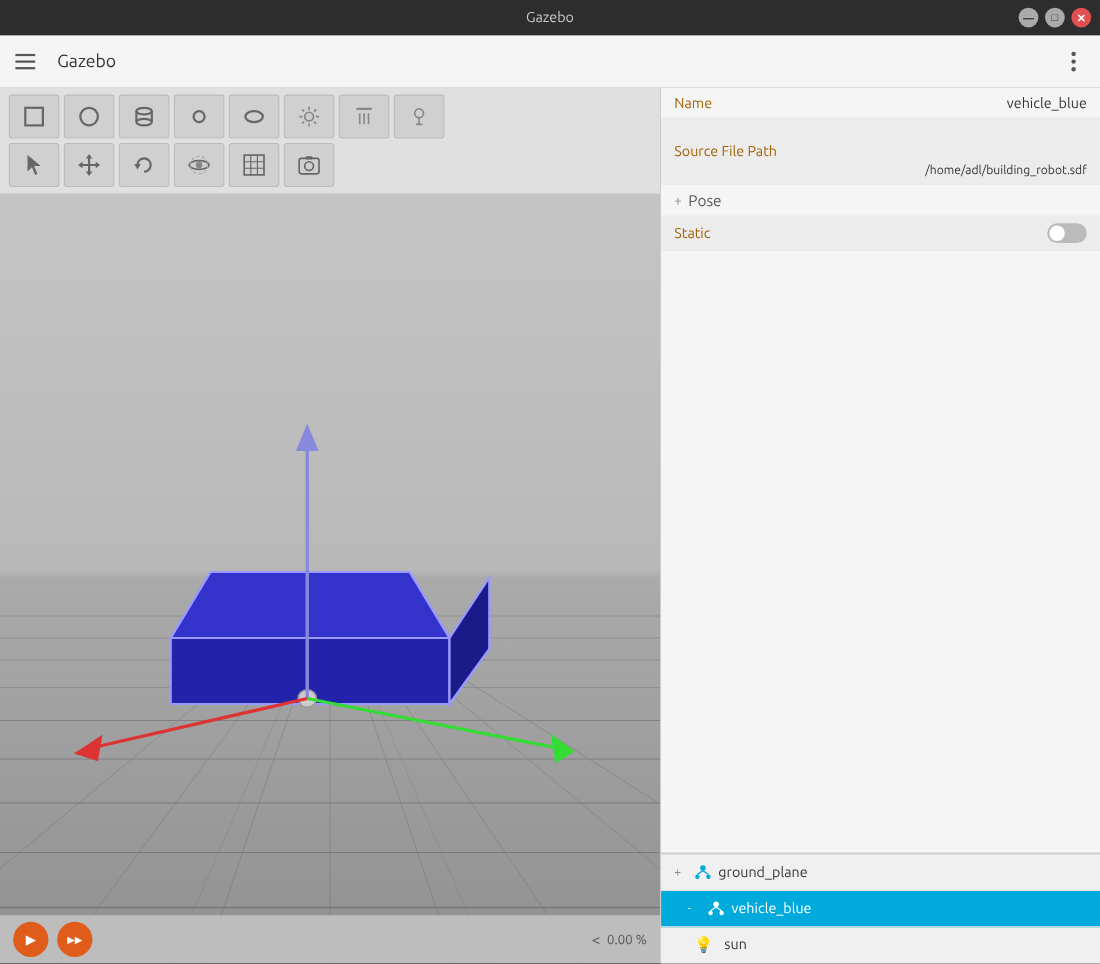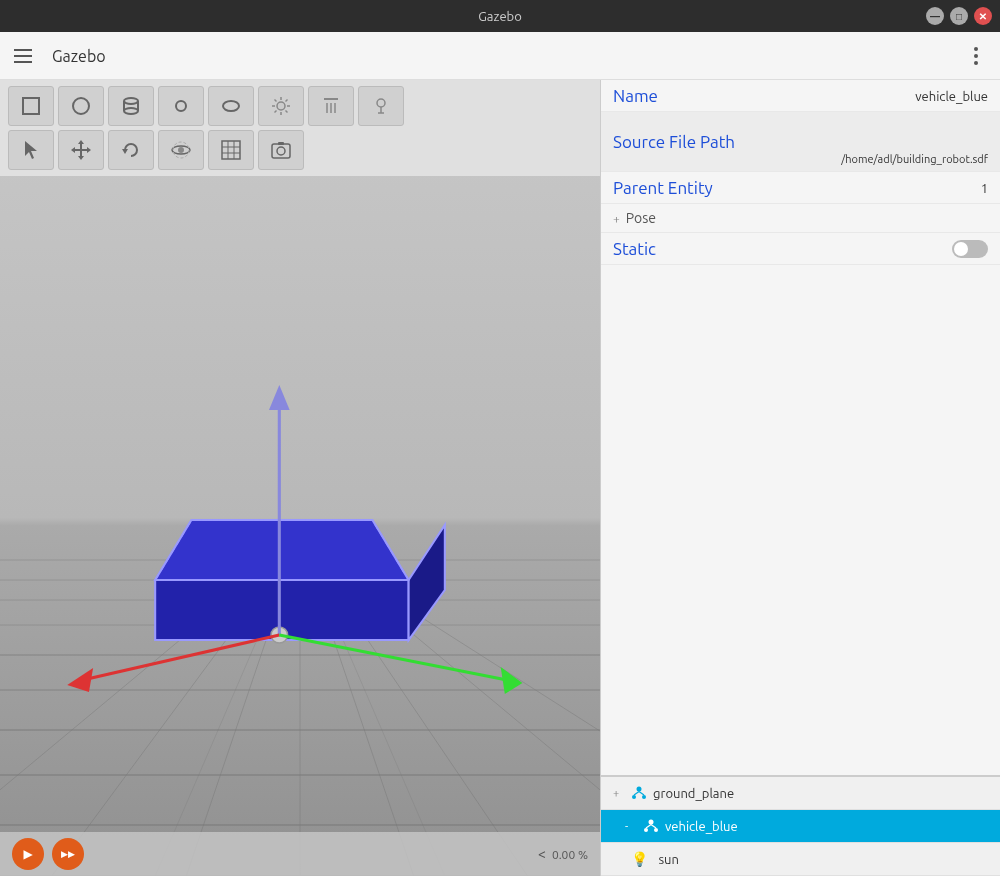--- a/index.html
+++ b/index.html
@@ -230,22 +230,22 @@
     .inspector-row {
       display: flex;
       align-items: center;
       padding: 6px 12px;
       border-bottom: 1px solid #e8e8e8;
       min-height: 28px;
     }
     .inspector-row:nth-child(even) { background: #ececec; }
     .inspector-row:nth-child(odd) { background: #f5f5f5; }
     .inspector-label {
-      color: #1d4ed8;
-      font-size: 17px;
+      color: #a16207;
+      font-size: 13px;
       min-width: 140px;
     }
     .inspector-value {
       color: #333;
       font-size: 13px;
       text-align: right;
       flex: 1;
     }
     .inspector-value.filepath {
       font-size: 11px;
@@ -550,24 +550,20 @@
       <div class="inspector-row">
         <span class="inspector-label">Name</span>
         <span class="inspector-value">vehicle_blue</span>
       </div>
 
       <div class="inspector-row">
         <span class="inspector-label">Source File Path</span>
         <span class="inspector-value filepath">/home/adl/building_robot.sdf</span>
       </div>
 
-      <div class="inspector-row">
-        <span class="inspector-label">Parent Entity</span>
-        <span class="inspector-value">1</span>
-      </div>
 
 
 
       <div class="pose-row">
         <span class="pose-expand">+</span>
         <span class="pose-label">Pose</span>
       </div>
 
 
       <div class="inspector-row">

